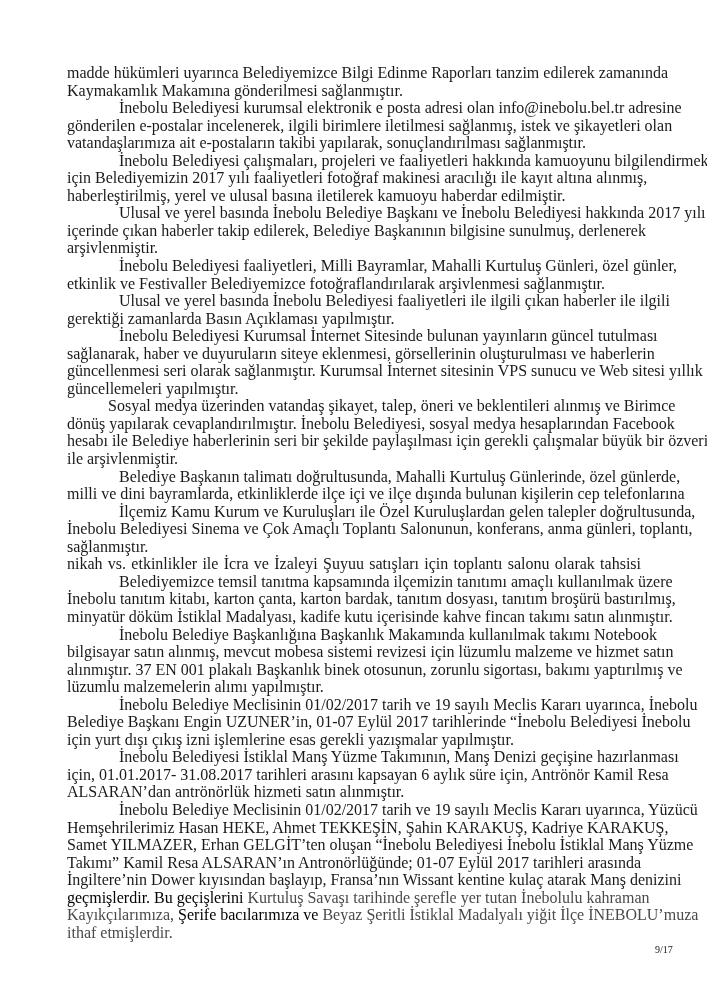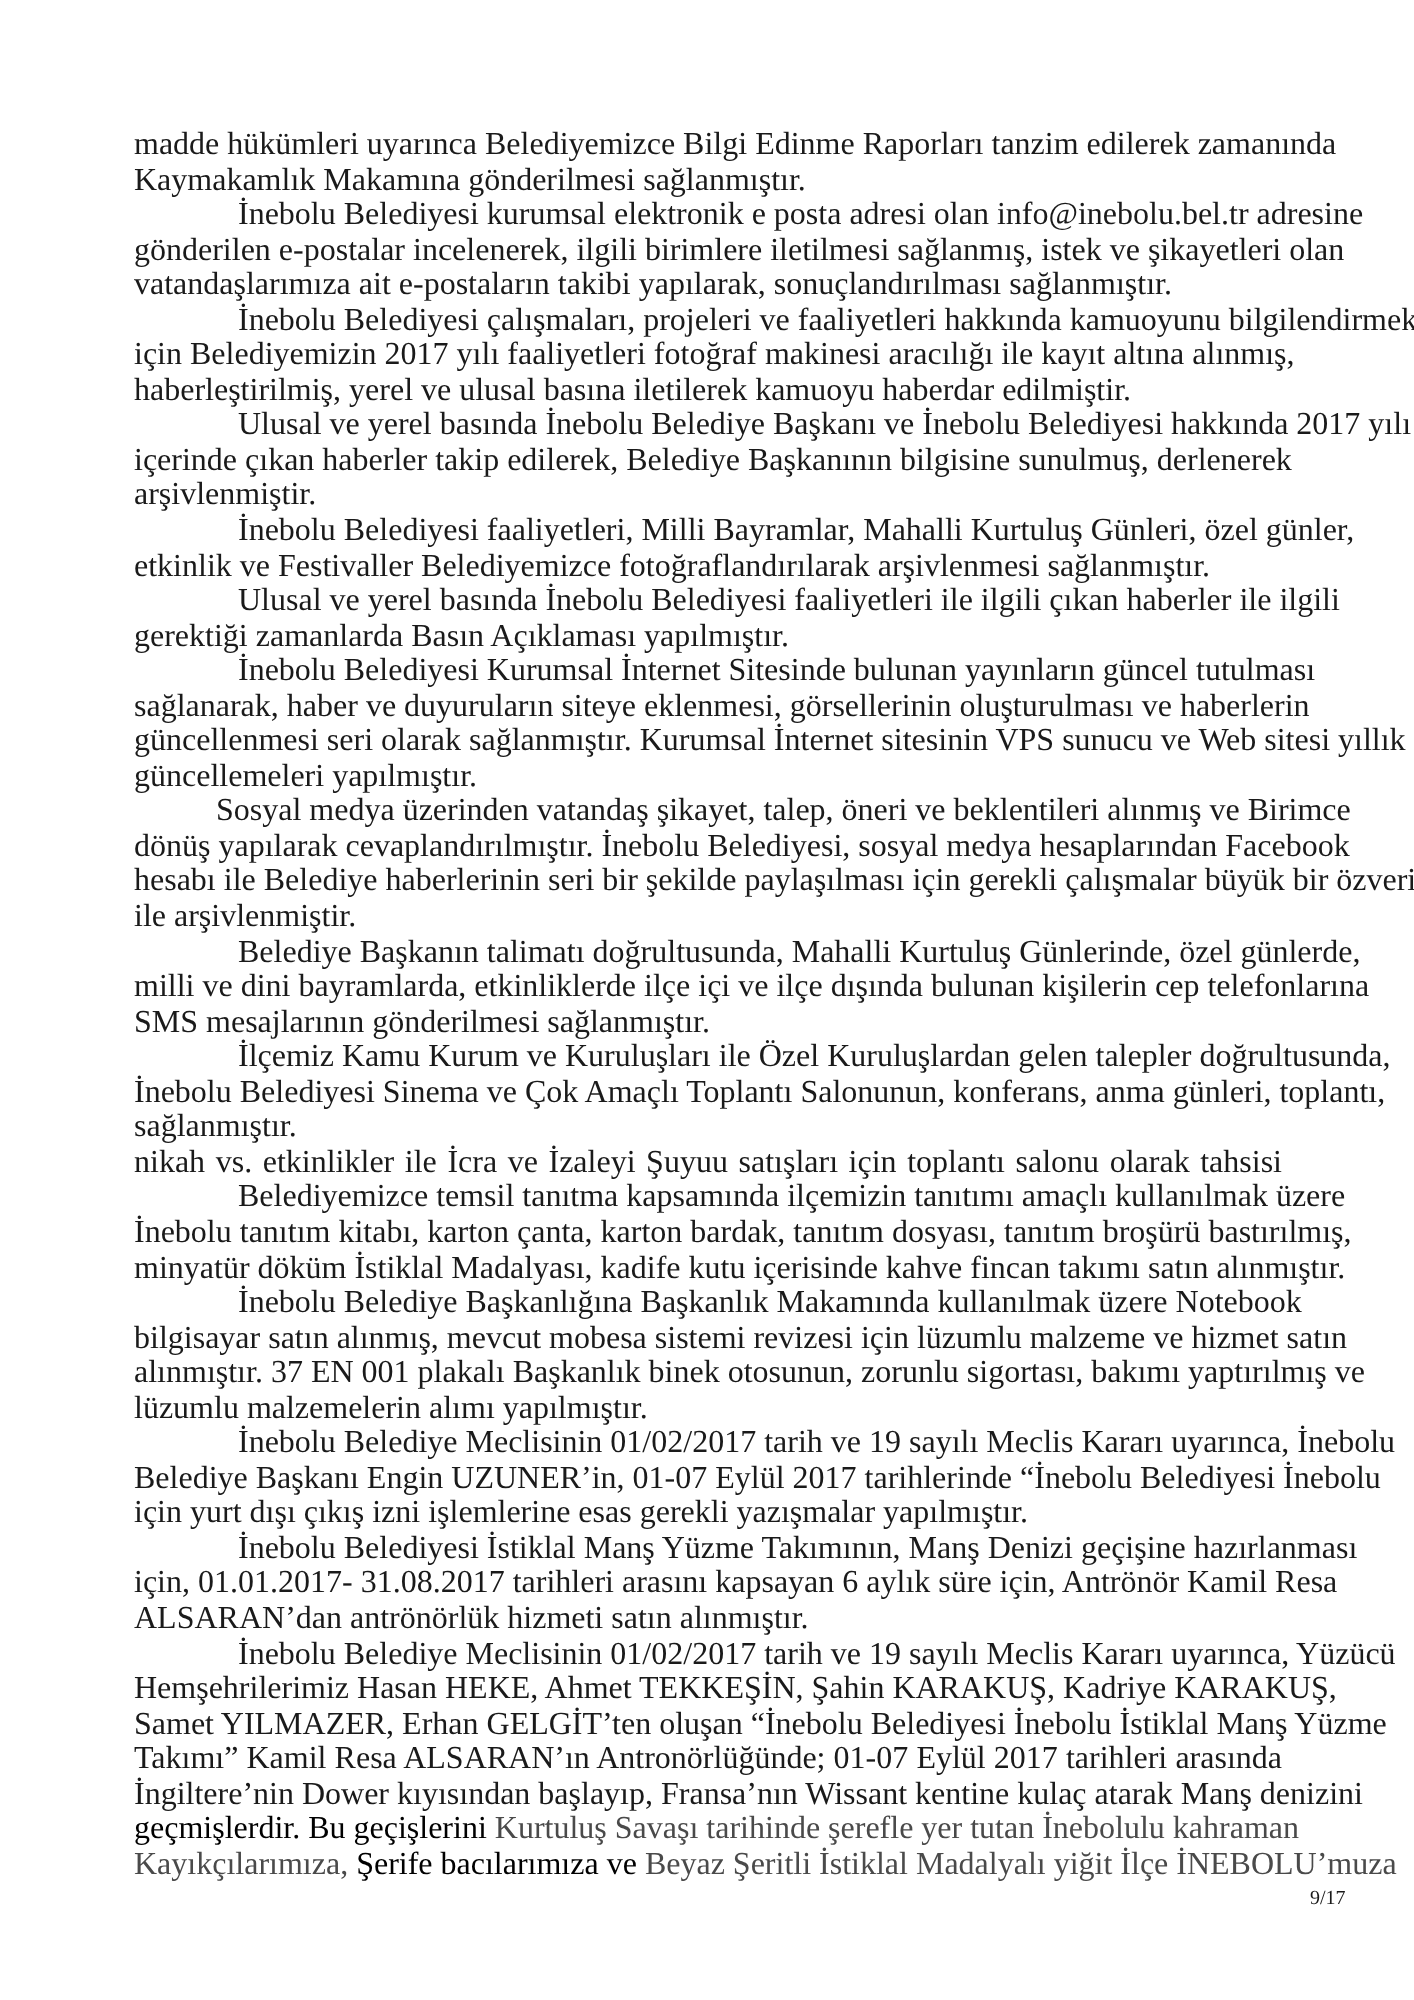--- a/index.html
+++ b/index.html
@@ -65,35 +65,34 @@
     </div>
     <div class="para">
       <span class="line indent-s">Sosyal medya üzerinden vatandaş şikayet, talep, öneri ve beklentileri alınmış ve Birimce</span>
       <span class="line">dönüş yapılarak cevaplandırılmıştır. İnebolu Belediyesi, sosyal medya hesaplarından Facebook</span>
       <span class="line">hesabı ile Belediye haberlerinin seri bir şekilde paylaşılması için gerekli çalışmalar büyük bir özveri</span>
       <span class="line last">ile arşivlenmiştir.</span>
     </div>
     <div class="para">
       <span class="line indent">Belediye Başkanın talimatı doğrultusunda, Mahalli Kurtuluş Günlerinde, özel günlerde,</span>
       <span class="line">milli ve dini bayramlarda, etkinliklerde ilçe içi ve ilçe dışında bulunan kişilerin cep telefonlarına</span>
-      <span class="line last">SMS mesajlarının gönderilmesi sağlanmıştır.</span>
     </div>
     <div class="para">
       <span class="line indent">İlçemiz Kamu Kurum ve Kuruluşları ile Özel Kuruluşlardan gelen talepler doğrultusunda,</span>
       <span class="line">İnebolu Belediyesi Sinema ve Çok Amaçlı Toplantı Salonunun, konferans, anma günleri, toplantı,</span>
       <span class="line last">sağlanmıştır.</span>
       <span class="line">nikah vs. etkinlikler ile İcra ve İzaleyi Şuyuu satışları için toplantı salonu olarak tahsisi</span>
     </div>
     <div class="para">
       <span class="line indent">Belediyemizce temsil tanıtma kapsamında ilçemizin tanıtımı amaçlı kullanılmak üzere</span>
       <span class="line">İnebolu tanıtım kitabı, karton çanta, karton bardak, tanıtım dosyası, tanıtım broşürü bastırılmış,</span>
       <span class="line last">minyatür döküm İstiklal Madalyası,  kadife kutu içerisinde kahve fincan takımı satın alınmıştır.</span>
     </div>
     <div class="para">
-      <span class="line indent">İnebolu Belediye Başkanlığına Başkanlık Makamında kullanılmak üzere Notebook</span>
+      <span class="line indent">İnebolu Belediye Başkanlığına Başkanlık Makamında kullanılmak takımı Notebook</span>
       <span class="line">bilgisayar satın alınmış, mevcut mobesa sistemi revizesi için lüzumlu malzeme ve hizmet satın</span>
       <span class="line">alınmıştır. 37 EN 001 plakalı Başkanlık binek otosunun, zorunlu sigortası, bakımı yaptırılmış ve</span>
       <span class="line last">lüzumlu malzemelerin alımı yapılmıştır.</span>
     </div>
     <div class="para">
       <span class="line indent">İnebolu Belediye Meclisinin 01/02/2017 tarih ve 19 sayılı Meclis Kararı uyarınca, İnebolu</span>
       <span class="line">Belediye Başkanı Engin UZUNER’in, 01-07 Eylül 2017 tarihlerinde “İnebolu Belediyesi İnebolu</span>
       <span class="line last">için yurt dışı çıkış izni işlemlerine esas gerekli yazışmalar yapılmıştır.</span>
     </div>
     <div class="para">
@@ -102,15 +101,16 @@
       <span class="line last">ALSARAN’dan antrönörlük  hizmeti  satın  alınmıştır.</span>
     </div>
     <div class="para">
       <span class="line indent">İnebolu Belediye Meclisinin 01/02/2017 tarih ve 19 sayılı Meclis Kararı uyarınca, Yüzücü</span>
       <span class="line">Hemşehrilerimiz Hasan HEKE, Ahmet TEKKEŞİN, Şahin KARAKUŞ, Kadriye KARAKUŞ,</span>
       <span class="line">Samet YILMAZER, Erhan GELGİT’ten oluşan “İnebolu Belediyesi İnebolu İstiklal Manş Yüzme</span>
       <span class="line">Takımı” Kamil Resa ALSARAN’ın Antronörlüğünde;  01-07 Eylül 2017 tarihleri arasında</span>
       <span class="line">İngiltere’nin Dower kıyısından başlayıp, Fransa’nın Wissant kentine kulaç atarak Manş denizini</span>
       <span class="line"><span class="seg-black">geçmişlerdir. Bu geçişlerini </span><span class="seg-gray">Kurtuluş Savaşı tarihinde şerefle yer tutan İnebolulu kahraman</span></span>
       <span class="line"><span class="seg-gray">Kayıkçılarımıza, </span><span class="seg-black"> Şerife bacılarımıza ve </span><span class="seg-gray">Beyaz Şeritli İstiklal Madalyalı yiğit İlçe İNEBOLU’muza</span></span>
+      <span class="line last"><span class="seg-gray">ithaf etmişlerdir.</span></span>
     </div>
   </div>
 <div class="page-number">9/17</div>
 
 </body></html>

